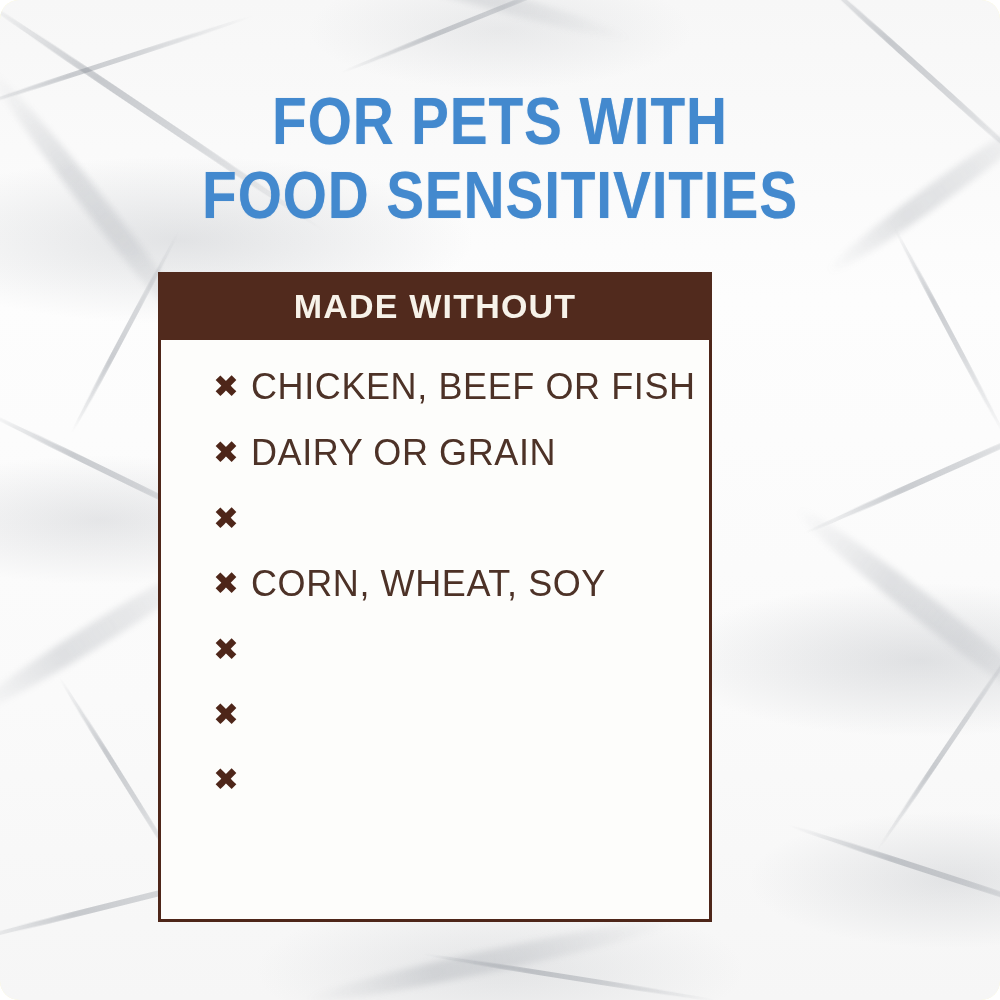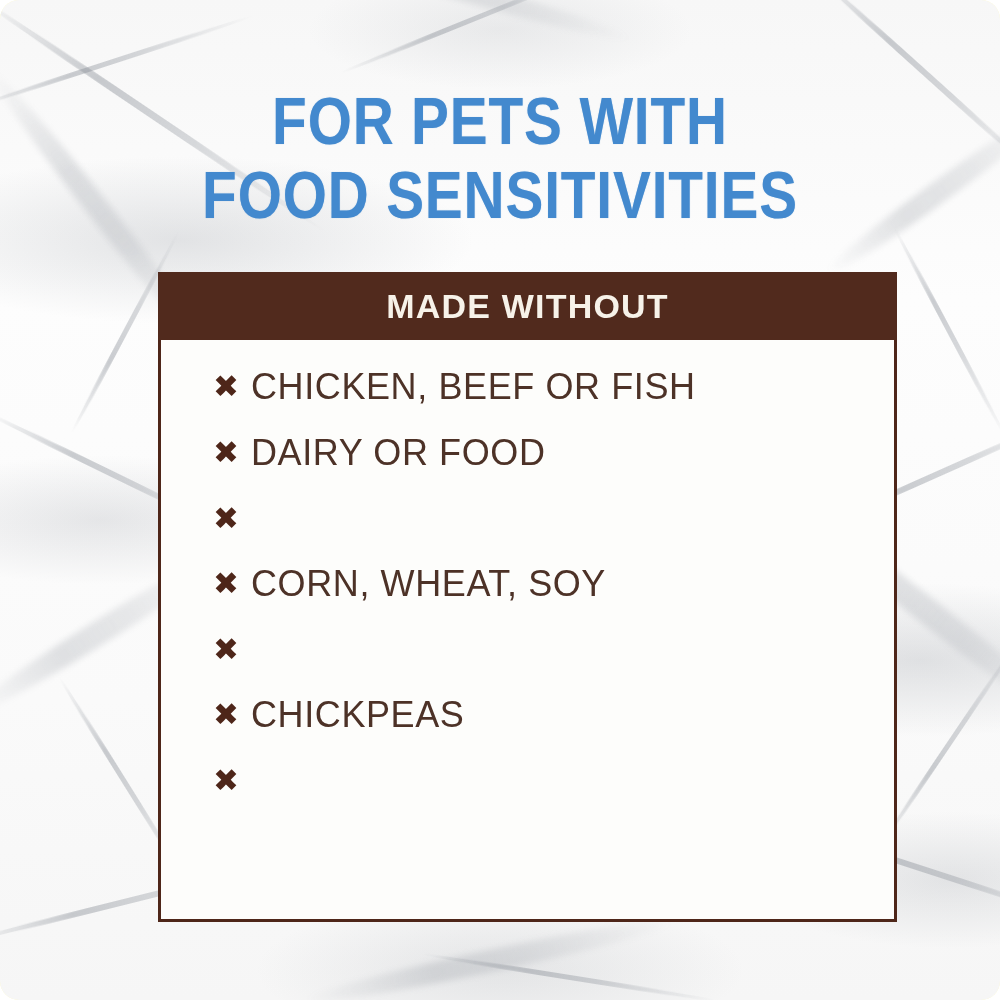--- a/index.html
+++ b/index.html
@@ -55,21 +55,21 @@
     transform:scaleX(0.86);
     transform-origin:center top;
     white-space:pre-line;
     text-shadow:0 0 1px rgba(67,137,206,0.5);
   }
 
   
   .card {
     position:absolute;
     left:158px; top:272px;
-    width:739px; height:650px;
+    width:554px; height:650px;
     background:#fdfdfb;
     border:3px solid #4e2619;
     border-top:none;
   }
 
   .card-header {
     height:68px;
     background:#512a1d;
     display:flex;
     align-items:center;
@@ -160,39 +160,38 @@
 
     <ul class="no-list card-body">
 
       <li class="item">
         <span class="x-icon">✖</span>
         <span class="item-label">CHICKEN, BEEF OR FISH</span>
       </li>
 
       <li class="item">
         <span class="x-icon">✖</span>
-        <span class="item-label">DAIRY OR FOOD</span>
+        <span class="item-label">DAIRY OR GRAIN</span>
       </li>
 
       <li class="item">
         <span class="x-icon">✖</span>
       </li>
 
       <li class="item">
         <span class="x-icon">✖</span>
         <span class="item-label">CORN, WHEAT, SOY</span>
       </li>
 
       <li class="item">
         <span class="x-icon">✖</span>
       </li>
 
       <li class="item">
         <span class="x-icon">✖</span>
-        <span class="item-label">CHICKPEAS</span>
       </li>
 
       <li class="item">
         <span class="x-icon">✖</span>
       </li>
 
     </ul>
   </section>
 </div>
 

